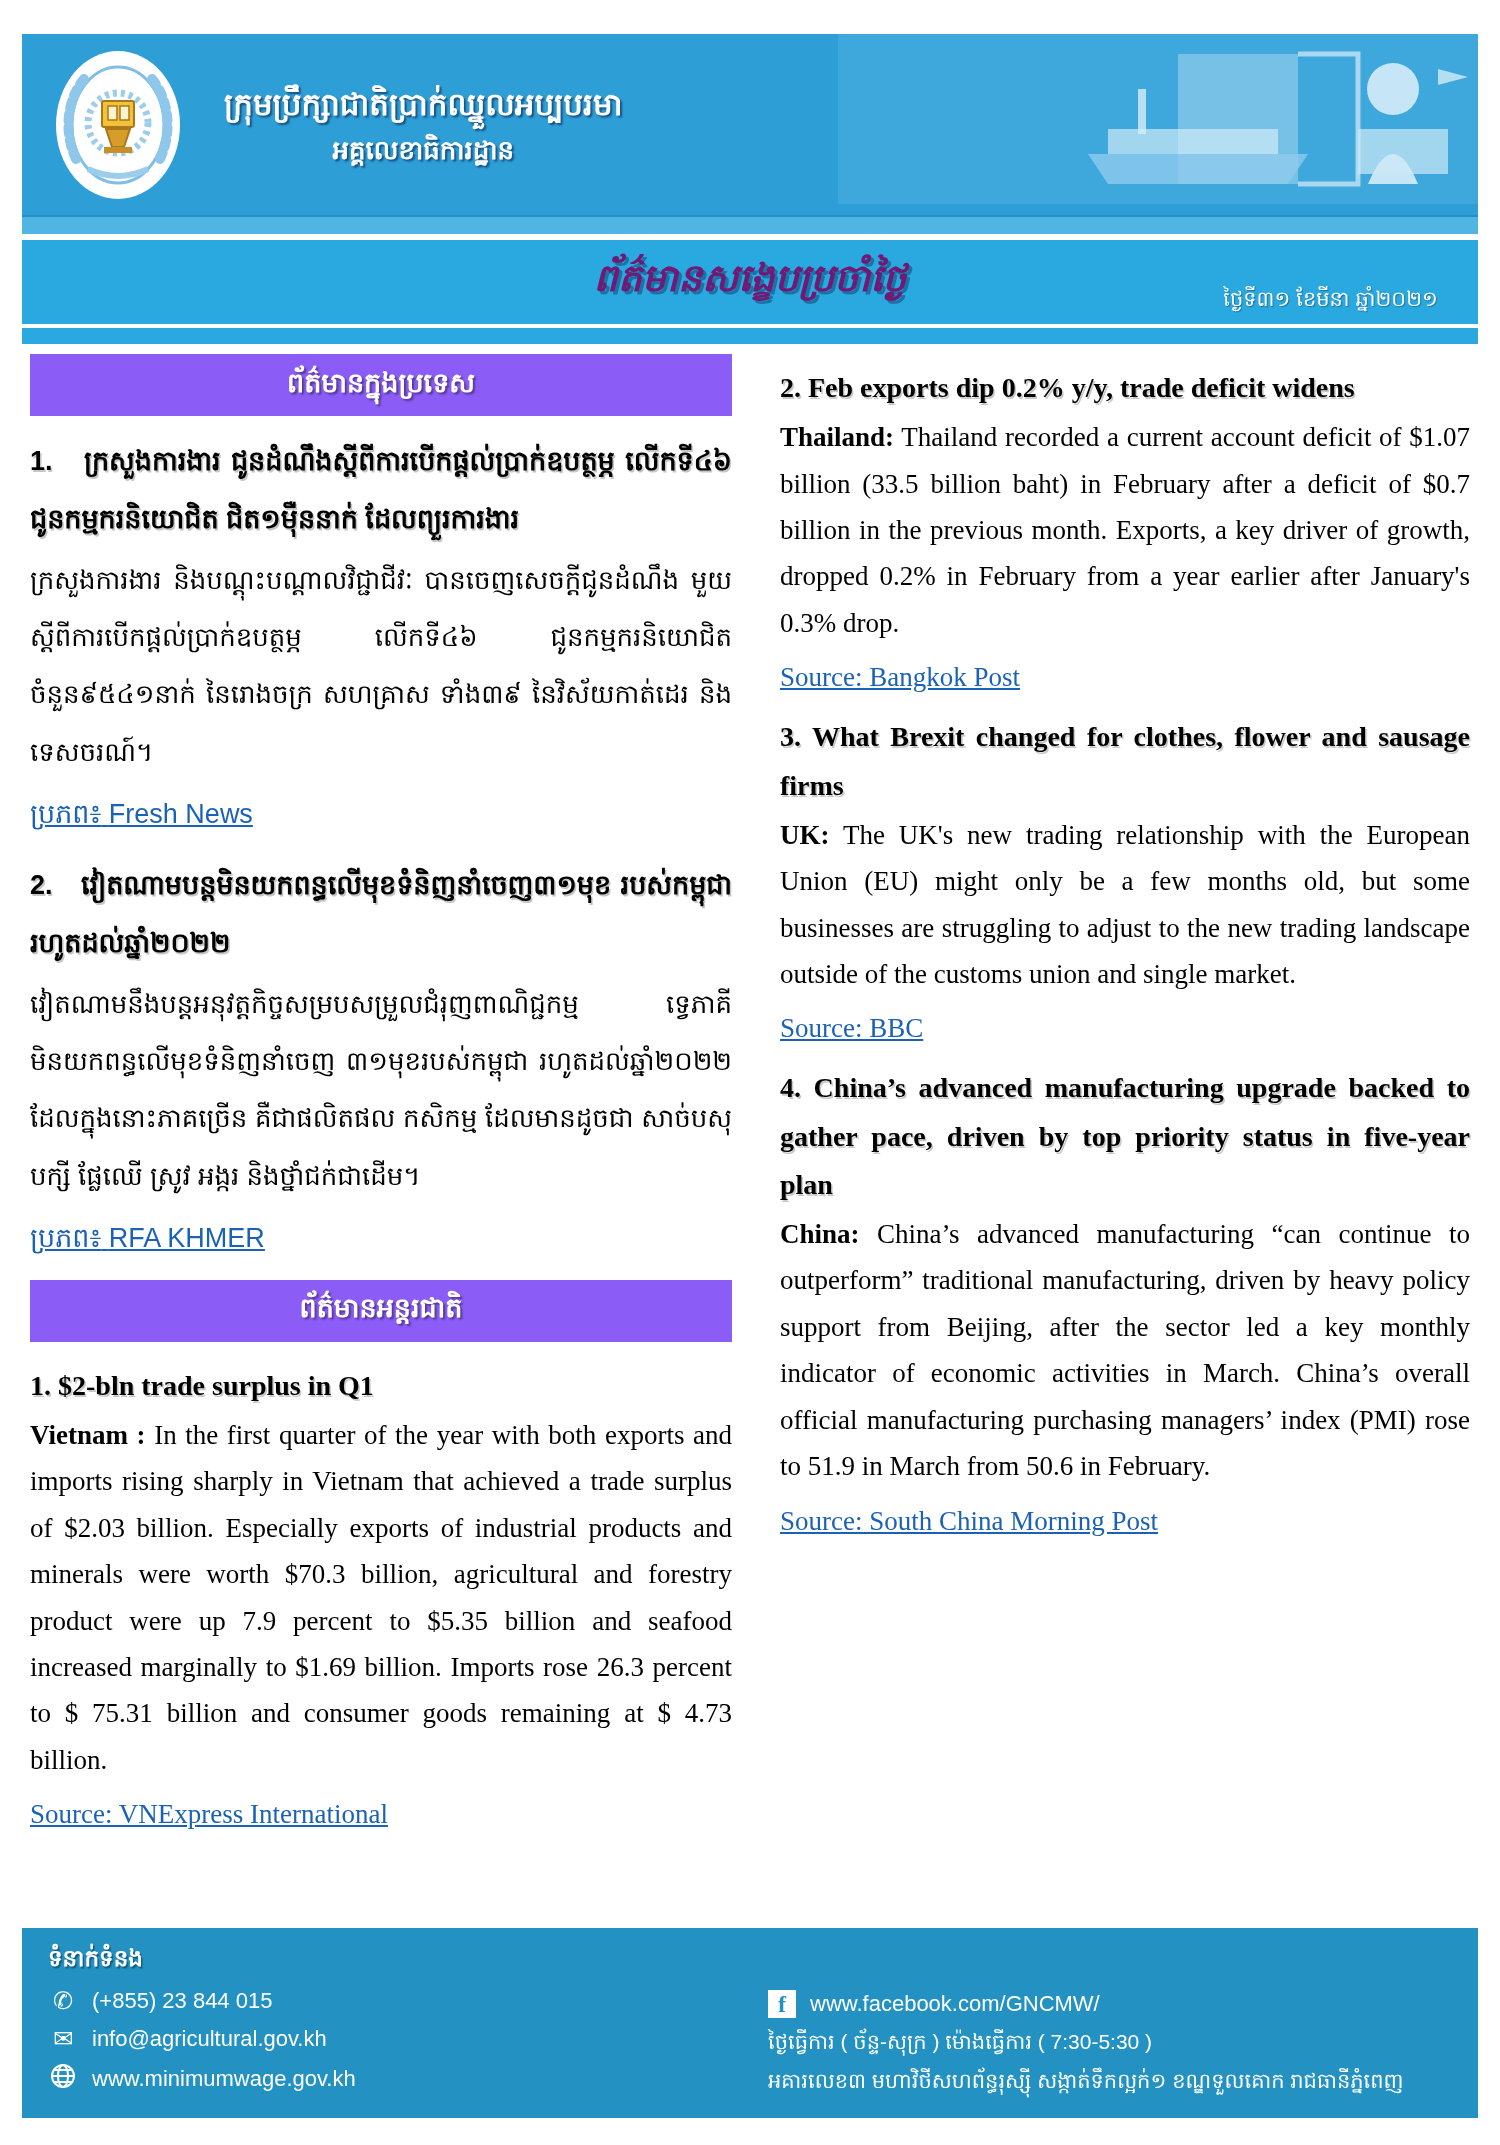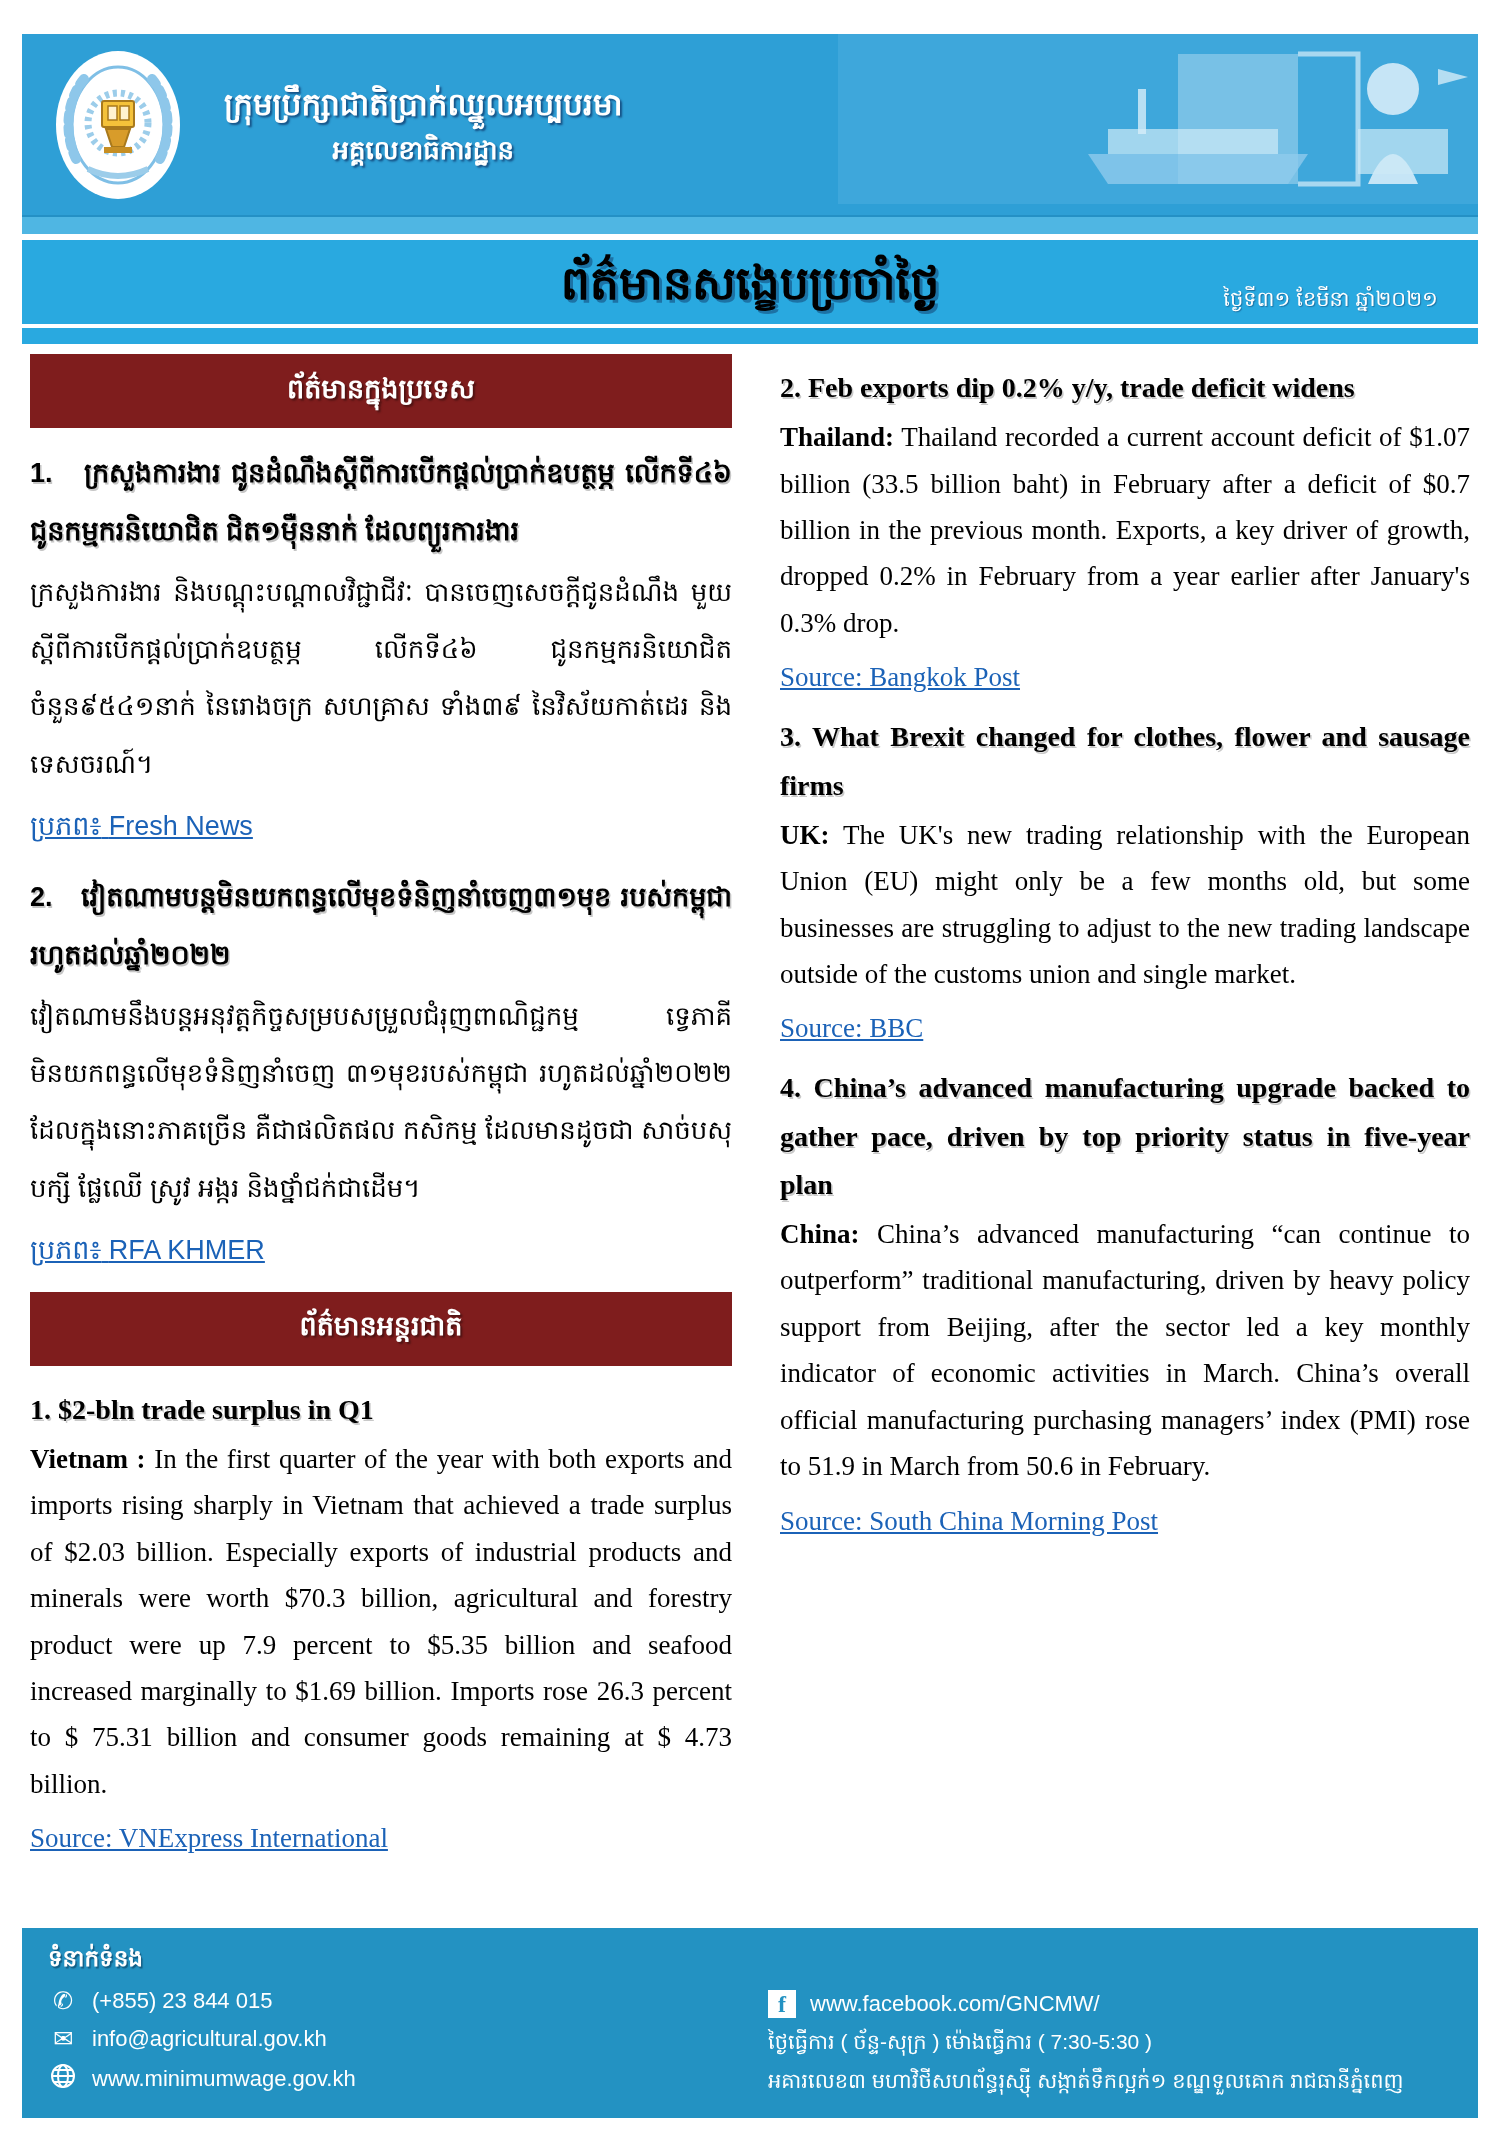--- a/index.html
+++ b/index.html
@@ -12,32 +12,32 @@
               display:flex;align-items:center;overflow:hidden;}
   .logo{width:128px;height:152px;margin-left:32px;flex:none;position:relative;z-index:2;}
   .org-names{margin-left:42px;color:#fff;font-weight:bold;text-align:center;z-index:2;
              text-shadow:2px 2px 2px rgba(8,40,90,.65);}
   .org-line1{font-size:31px;line-height:1.7;}
   .org-line2{font-size:26px;line-height:1.5;}
   .header-art{position:absolute;right:0;top:0;height:170px;width:640px;z-index:1;}
   .strip1{height:17px;background:#4fb6e3;border-top:2px solid #2490c5;}
   .gap6{height:6px;background:#fff;}
   .banner{height:84px;background:#29a9e0;position:relative;}
-  .banner-title{text-align:center;padding-top:14px;font-size:46px;font-weight:bold;color:#000000;
-                text-shadow:3px 3px 0 rgba(15,60,105,.5);}
+  .banner-title{text-align:center;padding-top:14px;font-size:38px;font-weight:bold;color:#701a75;
+                text-shadow:3px 3px 0 rgba(15,60,105,.5);font-style:italic;}
   .banner-date{position:absolute;right:40px;bottom:8px;font-size:21px;color:#fff;
                text-shadow:1px 1px 1px rgba(15,60,105,.5);}
   .gap4{height:4px;background:#fff;}
   .strip2{height:16px;background:#29a9e0;}
 
   
   .main{display:flex;gap:48px;margin:10px 30px 0 30px;}
   .col-left{width:702px;flex:none;}
   .col-right{flex:1;min-width:0;}
-  .section-bar{background:#7f1d1d;height:74px;display:flex;align-items:center;justify-content:center;
+  .section-bar{background:#8b5cf6;height:62px;display:flex;align-items:center;justify-content:center;
                color:#fff;font-weight:bold;font-size:27px;text-shadow:2px 2px 2px rgba(0,0,0,.4);}
 
   .k-heading{font-size:27px;font-weight:bold;line-height:2.15;text-align:justify;margin:16px 0 0 0;
              text-shadow:1.5px 1.5px 0 #c6c6c6;}
   .k-body{font-size:26px;line-height:2.2;text-align:justify;margin:4px 0 0 0;}
   .k-source{font-size:27px;margin:16px 0 20px 0;}
   a.source-link{color:#1b62b7;text-decoration:underline;cursor:pointer;}
   .e-heading{font-family:"Liberation Serif","DejaVu Serif",serif;font-size:28px;font-weight:bold;
              line-height:1.72;text-align:justify;margin:20px 0 0 0;text-shadow:1.5px 1.5px 0 #c9c9c9;}
   .e-body{font-family:"Liberation Serif","DejaVu Serif",serif;font-size:27px;line-height:1.72;

